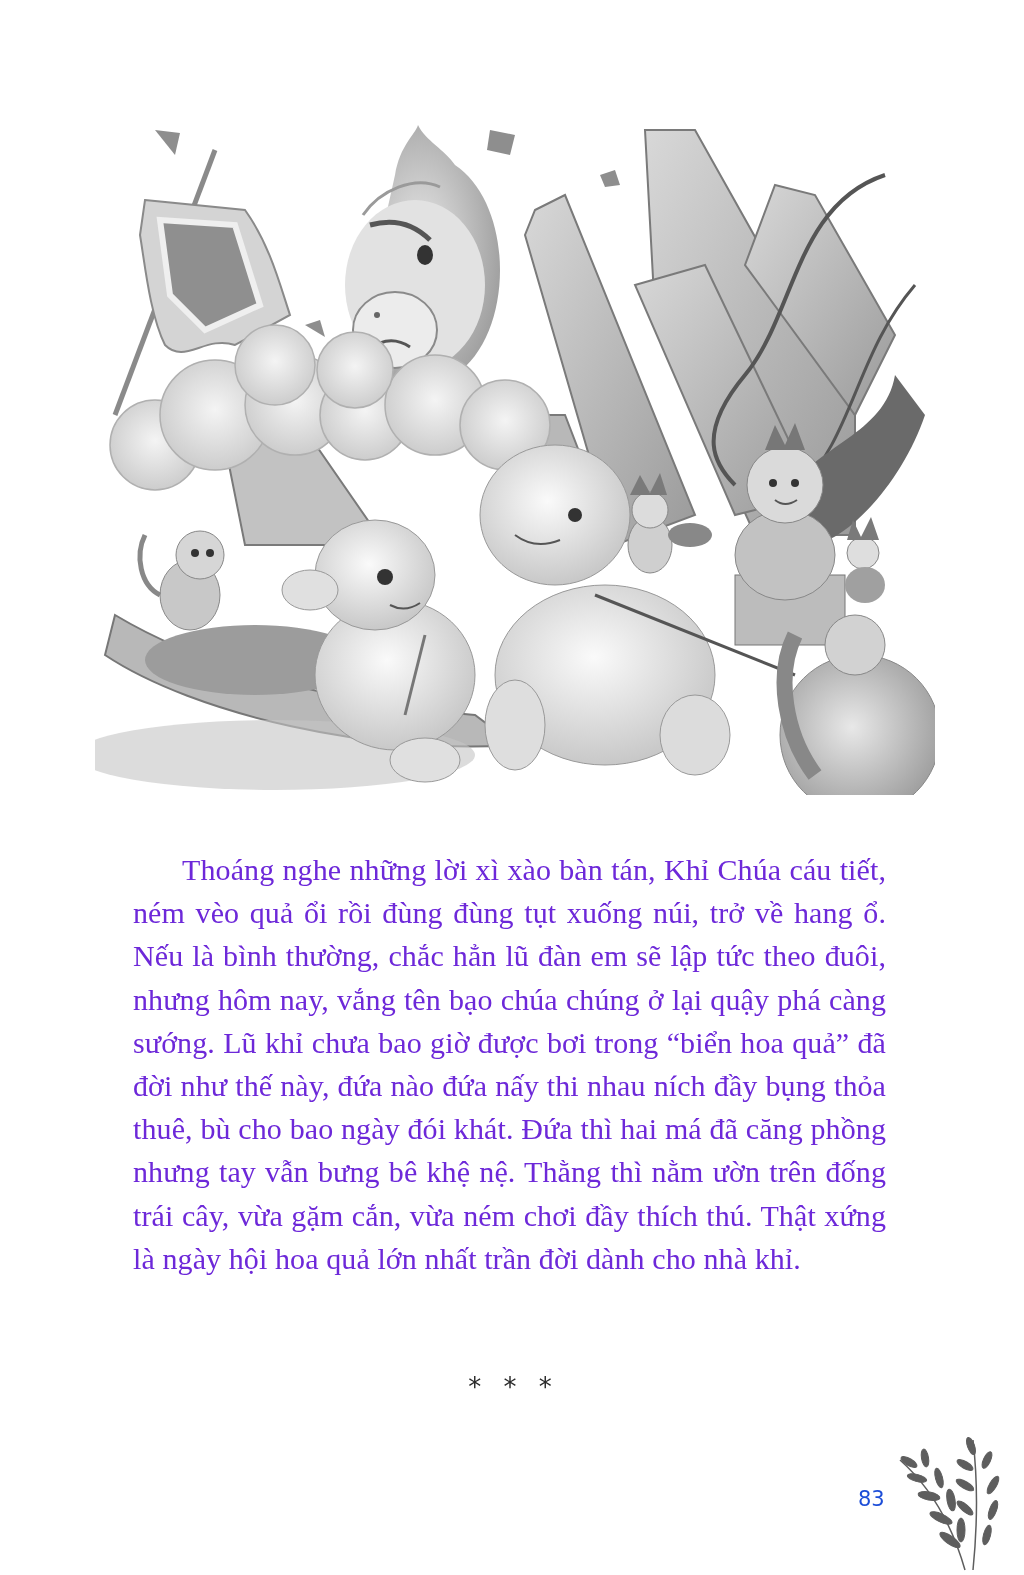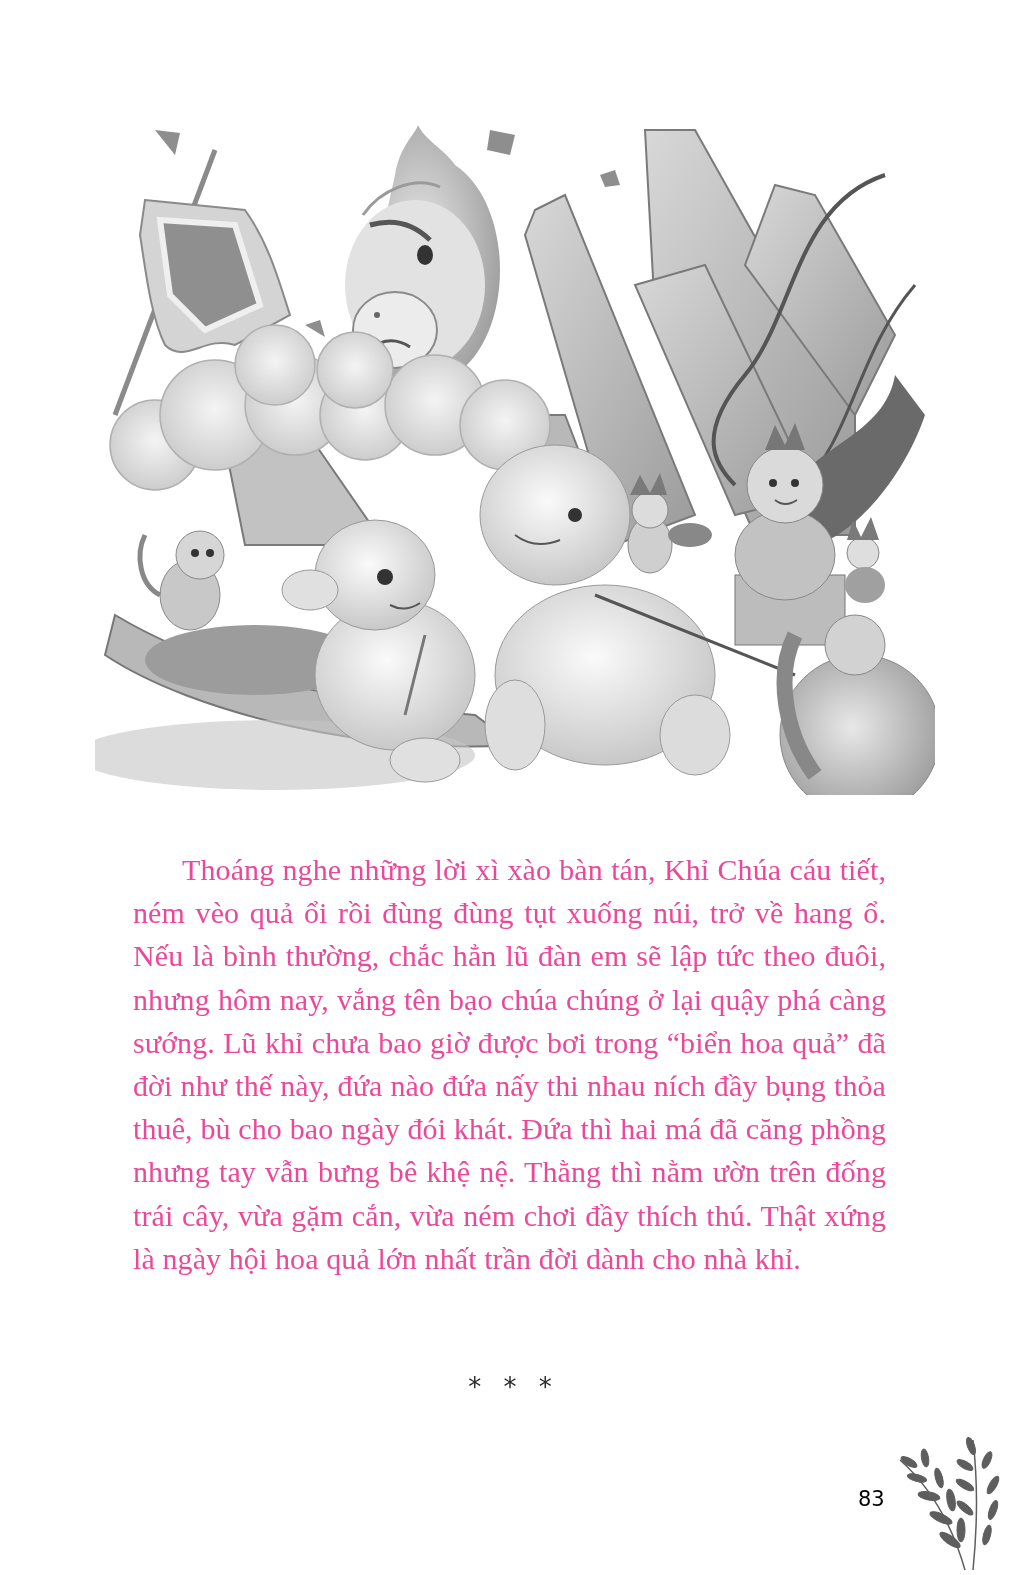--- a/index.html
+++ b/index.html
@@ -22,42 +22,42 @@
     .illustration svg { width: 100%; height: 100%; display: block; }
     .body-text {
       position: absolute;
       left: 133px;
       top: 848px;
       width: 753px;
       font-family: "Liberation Serif", "DejaVu Serif", serif;
       font-size: 30px;
       line-height: 43.2px;
       text-align: justify;
-      color: #ec4899;
+      color: #6d28d9;
       letter-spacing: 0.1px;
     }
     .body-text p { margin: 0; text-indent: 49px; }
     .separator {
       position: absolute;
       left: 440px;
       top: 1372px;
       width: 140px;
       text-align: center;
       font-family: "DejaVu Sans", sans-serif;
       font-size: 26px;
       color: #2a2a2a;
       word-spacing: 14px;
     }
     .page-number {
       position: absolute;
       left: 858px;
       top: 1487px;
       font-family: "DejaVu Sans", sans-serif;
       font-size: 21px;
-      color: #000000;
+      color: #1d4ed8;
     }
     .leaf-ornament {
       position: absolute;
       left: 895px;
       top: 1430px;
       width: 115px;
       height: 145px;
     }
   </style>
 </head>

